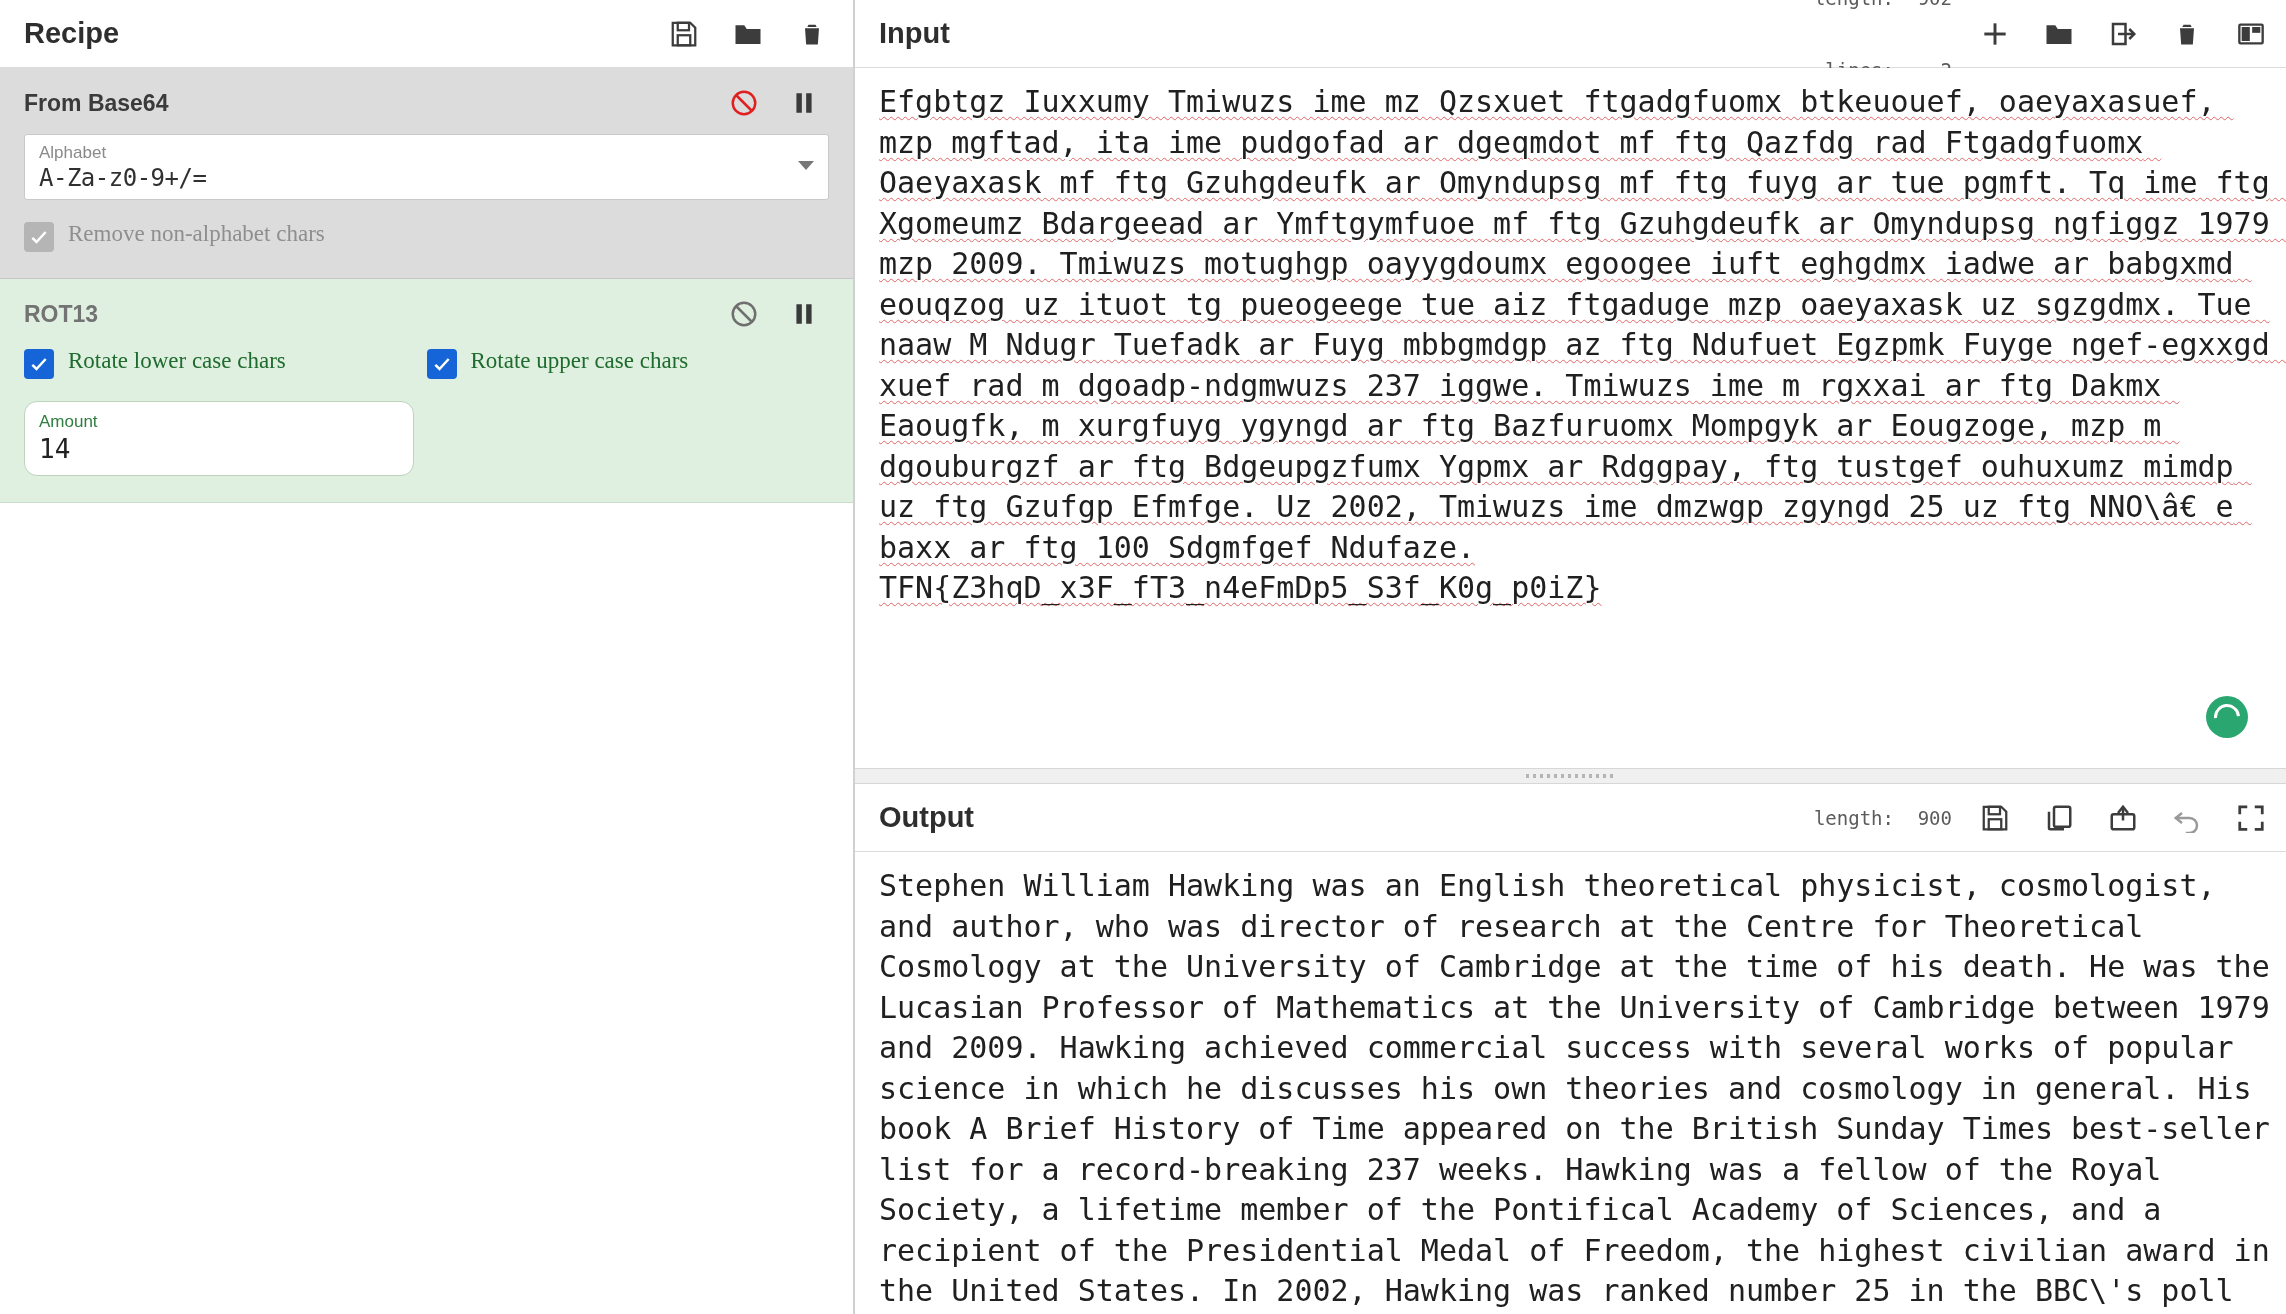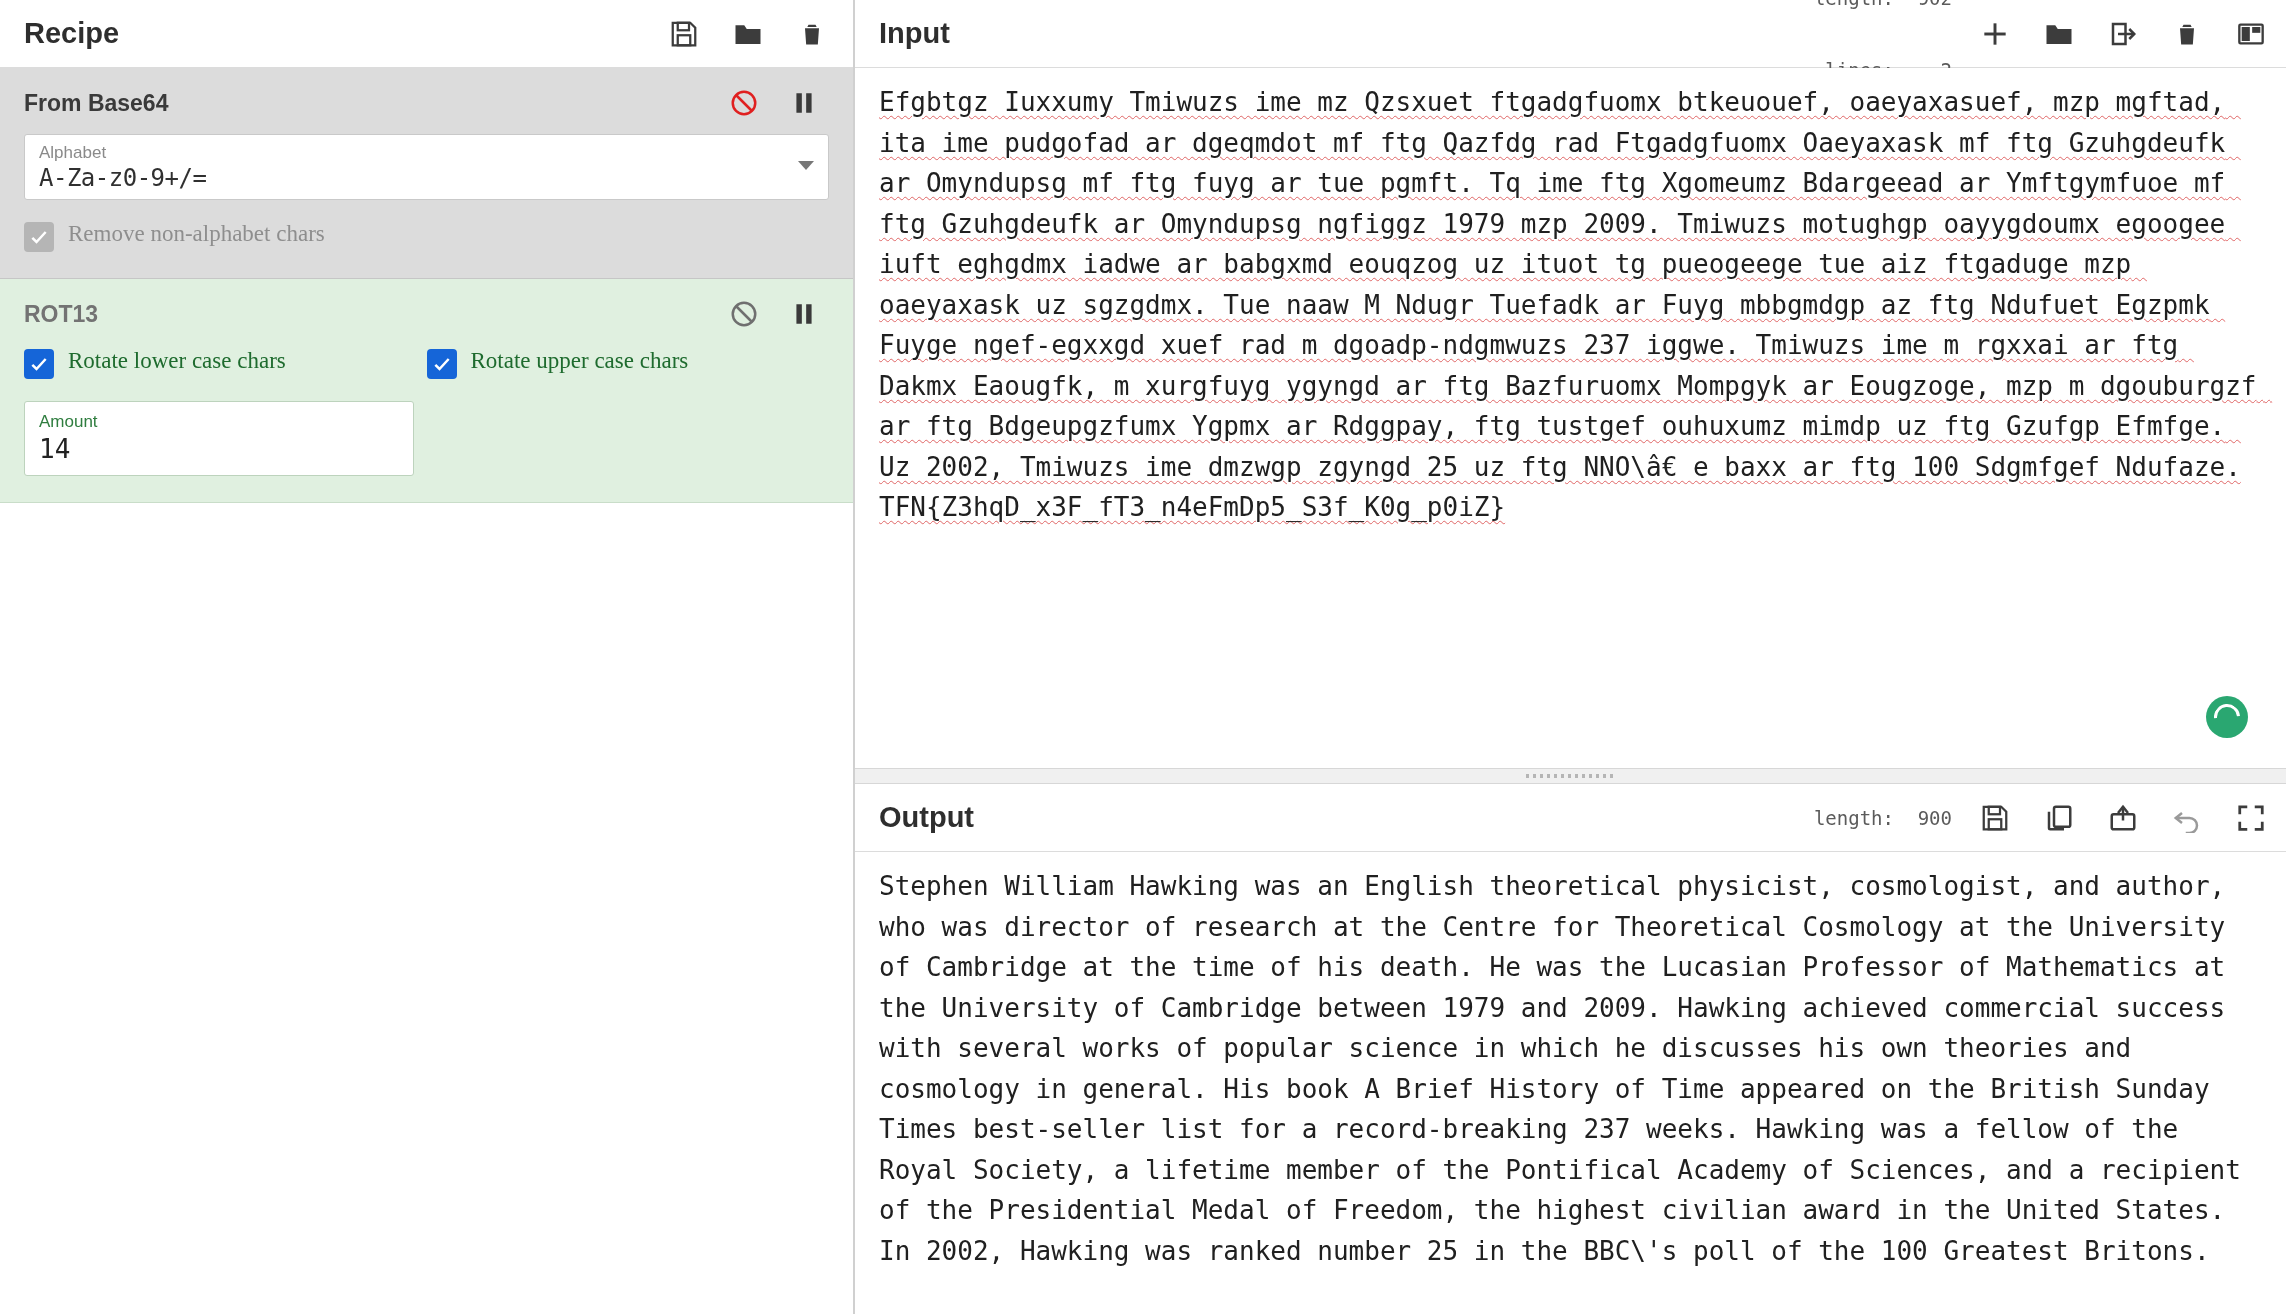--- a/index.html
+++ b/index.html
@@ -171,21 +171,21 @@
     max-width: 300px;
   }
   .op.base64 .cb-label { color: #8e8e8e; }
   .op.rot13 .cb-label { color: #1e6b2e; }
 
   .amount-field {
     margin-top: 22px;
     width: 390px;
     background: #fff;
     border: 1px solid #bdd3bd;
-    border-radius: 3px;
+    border-radius: 13px;
     box-sizing: border-box;
     padding: 9px 14px 10px 14px;
   }
   .amount-label {
     font-size: 17px;
     color: #2f7d3f;
     line-height: 22px;
   }
   .amount-value {
     font-size: 26px;
@@ -232,21 +232,21 @@
 
   .input-area {
     flex: 0 0 auto;
     height: 700px;
     position: relative;
     overflow: hidden;
     background: #fff;
   }
   .text-body {
     font-family: "DejaVu Sans Mono", monospace;
-    font-size: 26px;
+    font-size: 30px;
     line-height: 40.5px;
     color: #202020;
     padding: 14px 16px 0 24px;
     white-space: pre-wrap;
     word-break: break-word;
     box-sizing: border-box;
   }
   .squiggle {
     text-decoration: underline;
     text-decoration-style: wavy;

